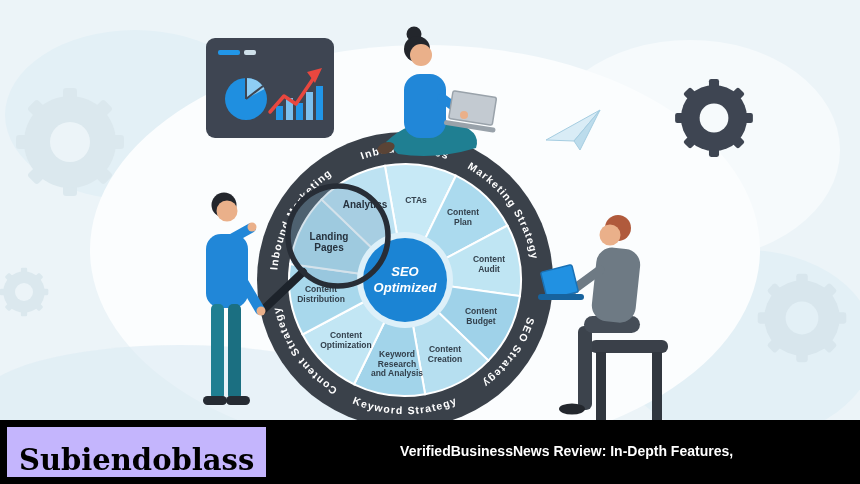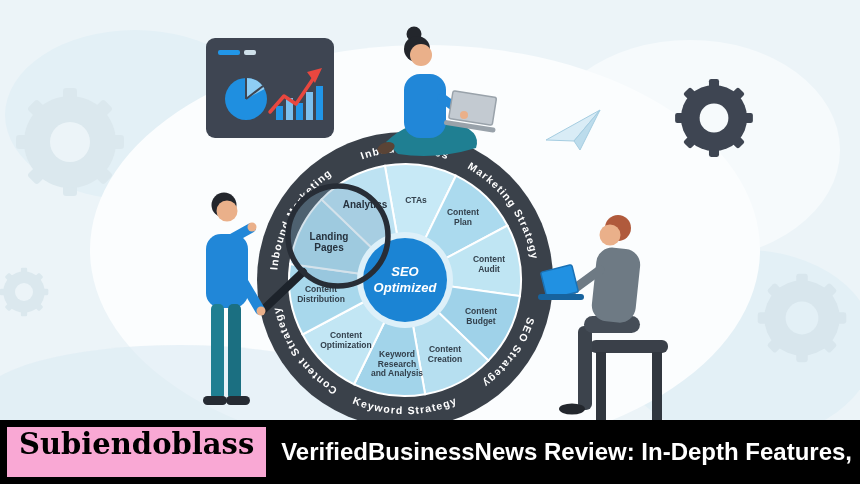--- a/index.html
+++ b/index.html
@@ -4,23 +4,23 @@
 <style>
   html,body{margin:0;padding:0;}
   .stage{position:relative;width:860px;height:484px;overflow:hidden;background:#ecf4f8;font-family:"Liberation Sans",sans-serif;}
   .art{position:absolute;top:0;left:0;}
   svg{font-family:"Liberation Sans",sans-serif;}
   .ring{fill:#ffffff;font-size:10.5px;font-weight:600;letter-spacing:1.2px;text-anchor:middle;}
   .seg{fill:#33414d;font-size:8.5px;font-weight:600;text-anchor:middle;}
   .segmag{fill:#26323e;font-size:10px;font-weight:700;text-anchor:middle;}
   .centerlbl{fill:#ffffff;font-size:13px;font-weight:700;font-style:italic;text-anchor:middle;}
   .banner{position:absolute;left:0;bottom:0;width:860px;height:64px;background:#000;display:flex;align-items:stretch;z-index:5;}
-  .logo-box{margin:4px;background:#f9a8d4;border:3px solid #000;display:flex;align-items:flex-start;padding:0 12px;}
+  .logo-box{margin:4px;background:#c4b5fd;border:3px solid #000;display:flex;align-items:flex-end;padding:0 12px;}
   .logo-text{font-family:"DejaVu Serif",serif;font-weight:700;font-size:29px;color:#000;white-space:nowrap;}
-  .banner-titles{flex:1;display:flex;flex-direction:column;justify-content:center;text-align:center;color:#fff;font-weight:700;font-size:24px;line-height:1.38;}
+  .banner-titles{flex:1;display:flex;flex-direction:column;justify-content:center;text-align:center;color:#fff;font-weight:700;font-size:14px;line-height:1.38;}
 </style>
 </head>
 <body>
 
 <div class="stage">
 
 <svg class="art" width="860" height="484" viewBox="0 0 860 484">
   <defs>
     <g id="gearShape">
       <rect x="-7" y="-54" width="14" height="18" rx="3"></rect>

